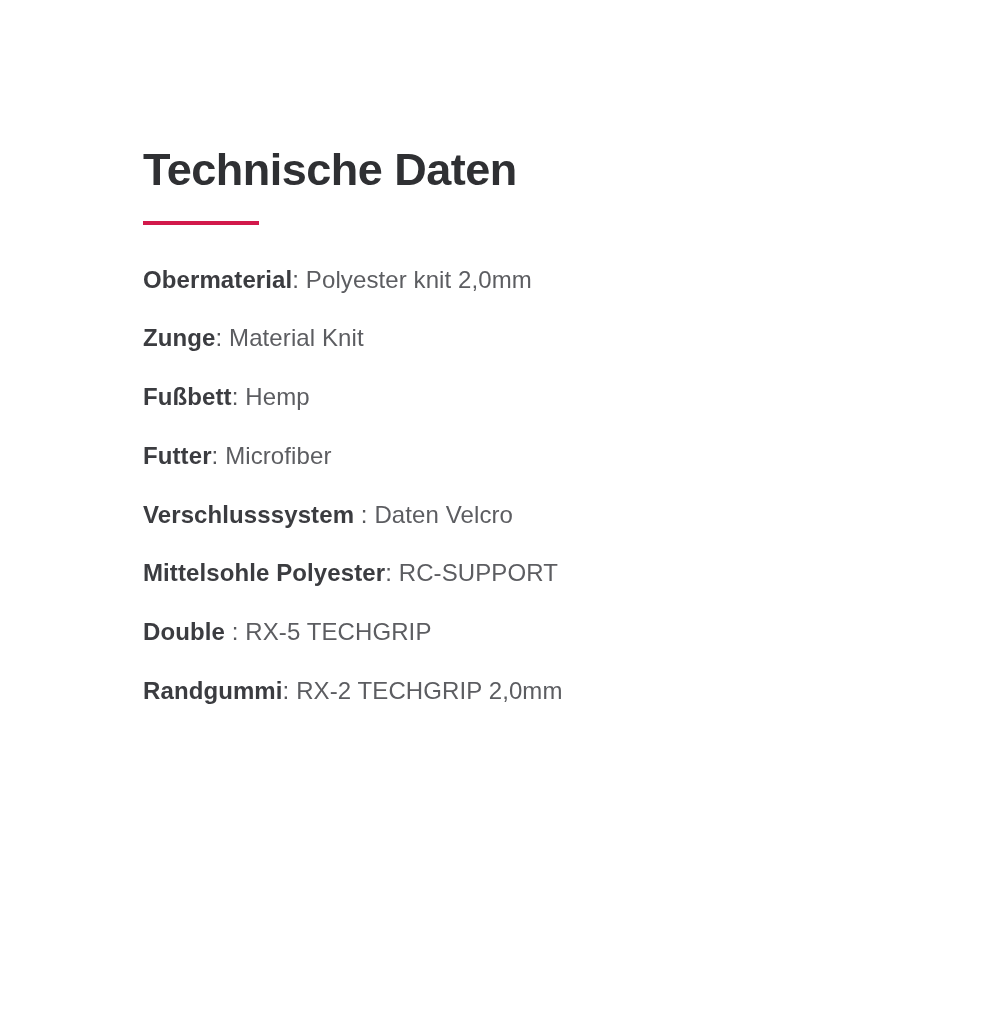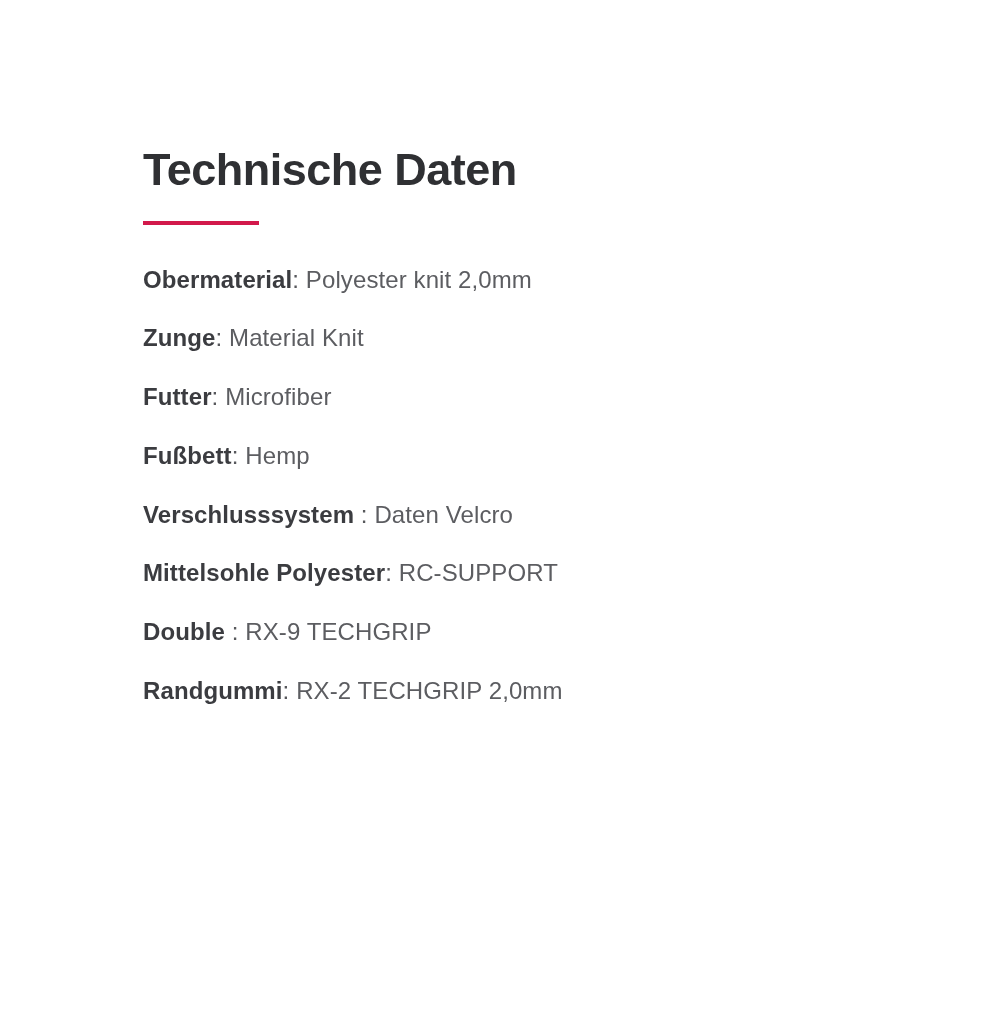--- a/index.html
+++ b/index.html
@@ -88,32 +88,32 @@
     <div class="title-rule" style="background: rgb(210, 25, 75);"></div>
 
     <ul class="spec-list">
       <li class="spec-row">
         <span class="spec-label">Obermaterial</span><span class="spec-sep">:</span> <span class="spec-value">Polyester knit 2,0mm</span>
       </li>
       <li class="spec-row">
         <span class="spec-label">Zunge</span><span class="spec-sep">:</span> <span class="spec-value">Material Knit</span>
       </li>
       <li class="spec-row">
-        <span class="spec-label">Futter</span><span class="spec-sep">:</span> <span class="spec-value">Microfiber</span>
+        <span class="spec-label">Fußbett</span><span class="spec-sep">:</span> <span class="spec-value">Hemp</span>
       </li>
       <li class="spec-row">
-        <span class="spec-label">Fußbett</span><span class="spec-sep">:</span> <span class="spec-value">Hemp</span>
+        <span class="spec-label">Futter</span><span class="spec-sep">:</span> <span class="spec-value">Microfiber</span>
       </li>
       <li class="spec-row">
         <span class="spec-label">Verschlusssystem</span><span class="spec-sep"> :</span> <span class="spec-value">Daten Velcro</span>
       </li>
       <li class="spec-row">
         <span class="spec-label">Mittelsohle Polyester</span><span class="spec-sep">:</span> <span class="spec-value">RC-SUPPORT</span>
       </li>
       <li class="spec-row">
-        <span class="spec-label">Double</span><span class="spec-sep"> :</span> <span class="spec-value">RX-9 TECHGRIP</span>
+        <span class="spec-label">Double</span><span class="spec-sep"> :</span> <span class="spec-value">RX-5 TECHGRIP</span>
       </li>
       <li class="spec-row">
         <span class="spec-label">Randgummi</span><span class="spec-sep">:</span> <span class="spec-value">RX-2 TECHGRIP 2,0mm</span>
       </li>
     </ul>
   </section>
 </div>
 
 </body></html>

